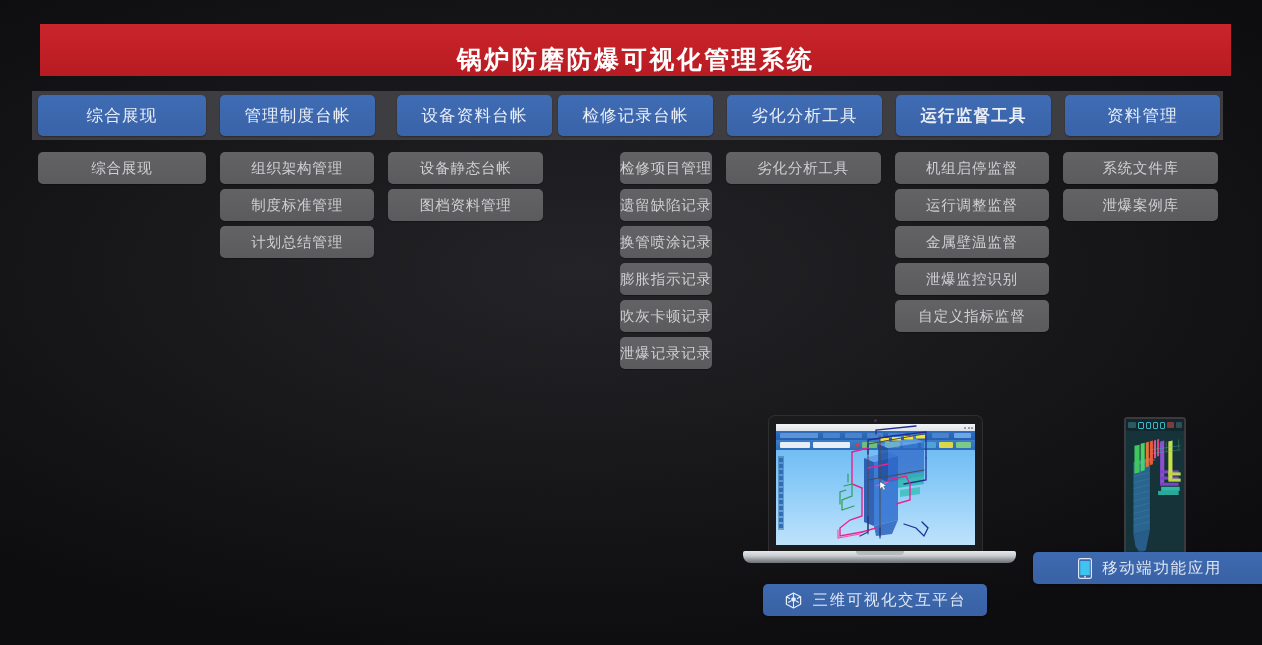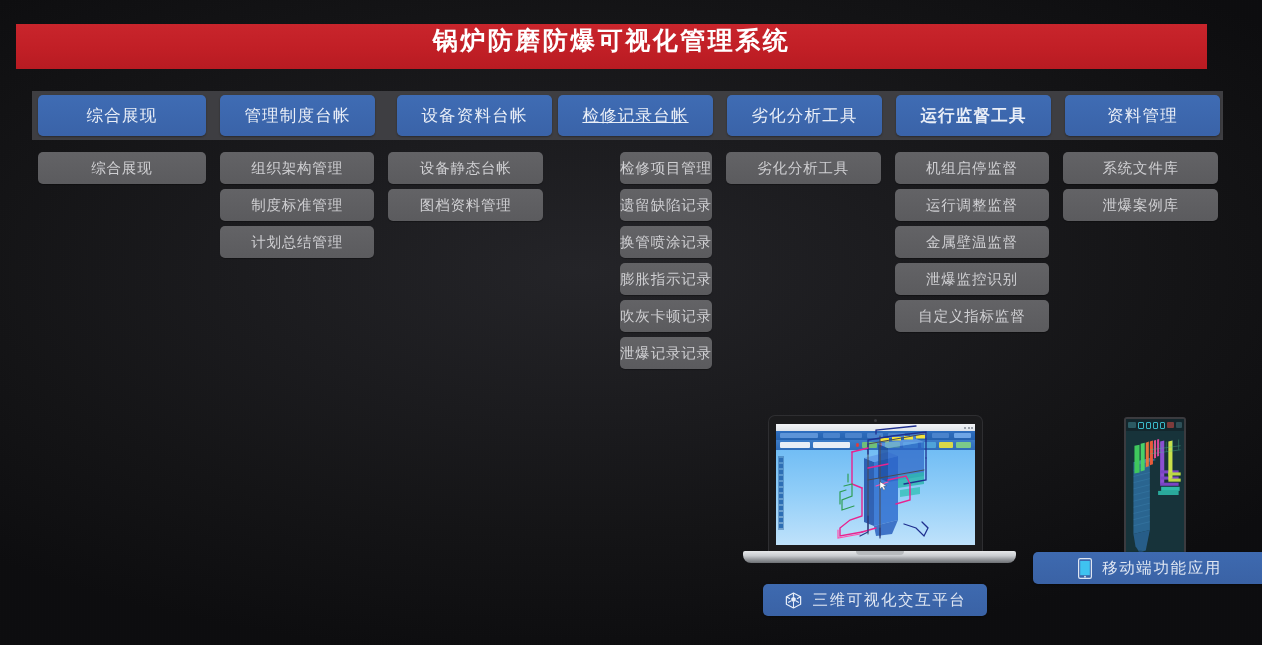--- a/index.html
+++ b/index.html
@@ -28,27 +28,27 @@
     pointer-events: none;
     opacity: .30;
     background-image:
       repeating-linear-gradient(0deg, rgba(255,255,255,.012) 0 1px, rgba(0,0,0,0) 1px 2px),
       repeating-linear-gradient(90deg, rgba(255,255,255,.010) 0 1px, rgba(0,0,0,0) 1px 3px);
   }
 
   
   .title-bar {
     position: absolute;
-    left: 16px;
+    left: 40px;
     top: 24px;
     width: 1191px;
-    height: 45px;
+    height: 52px;
     background: linear-gradient(180deg, #c9252c 0%, #c11f26 55%, #b81b22 100%);
     display: flex;
-    align-items: flex-start;
+    align-items: flex-end;
     justify-content: center;
   }
   .title-text {
     color: #ffffff;
     font-size: 25px;
     font-weight: bold;
     letter-spacing: 2.5px;
   }
 
   
@@ -248,21 +248,21 @@
 <div id="root">
 
   <div class="title-bar">
     <div class="title-text">锅炉防磨防爆可视化管理系统</div>
   </div>
 
   <div class="cat-strip" id="cat-strip">
       <div class="cat-btn" style="position: absolute; left: 6px; top: 4px; width: 168px;">综合展现</div>
       <div class="cat-btn" style="position: absolute; left: 188px; top: 4px; width: 155px;">管理制度台帐</div>
       <div class="cat-btn" style="position: absolute; left: 357px; top: 4px; width: 155px; margin-left: 8px;">设备资料台帐</div>
-      <div class="cat-btn" style="position: absolute; left: 526px; top: 4px; width: 155px; text-decoration: underline;">检修记录台帐</div>
+      <div class="cat-btn" style="position: absolute; left: 526px; top: 4px; width: 155px;">检修记录台帐</div>
       <div class="cat-btn" style="position: absolute; left: 695px; top: 4px; width: 155px;">劣化分析工具</div>
       <div class="cat-btn" style="position: absolute; left: 864px; top: 4px; width: 155px; font-weight: bold;">运行监督工具</div>
       <div class="cat-btn" style="position: absolute; left: 1033px; top: 4px; width: 155px;">资料管理</div>
     </div>
 
   <div class="columns" id="columns">
       <div class="column" style="width: 168px; margin-right: 14px;">
         <div class="sub-btn">综合展现</div>
       </div>
       <div class="column" style="width: 155px; margin-right: 14px;">

